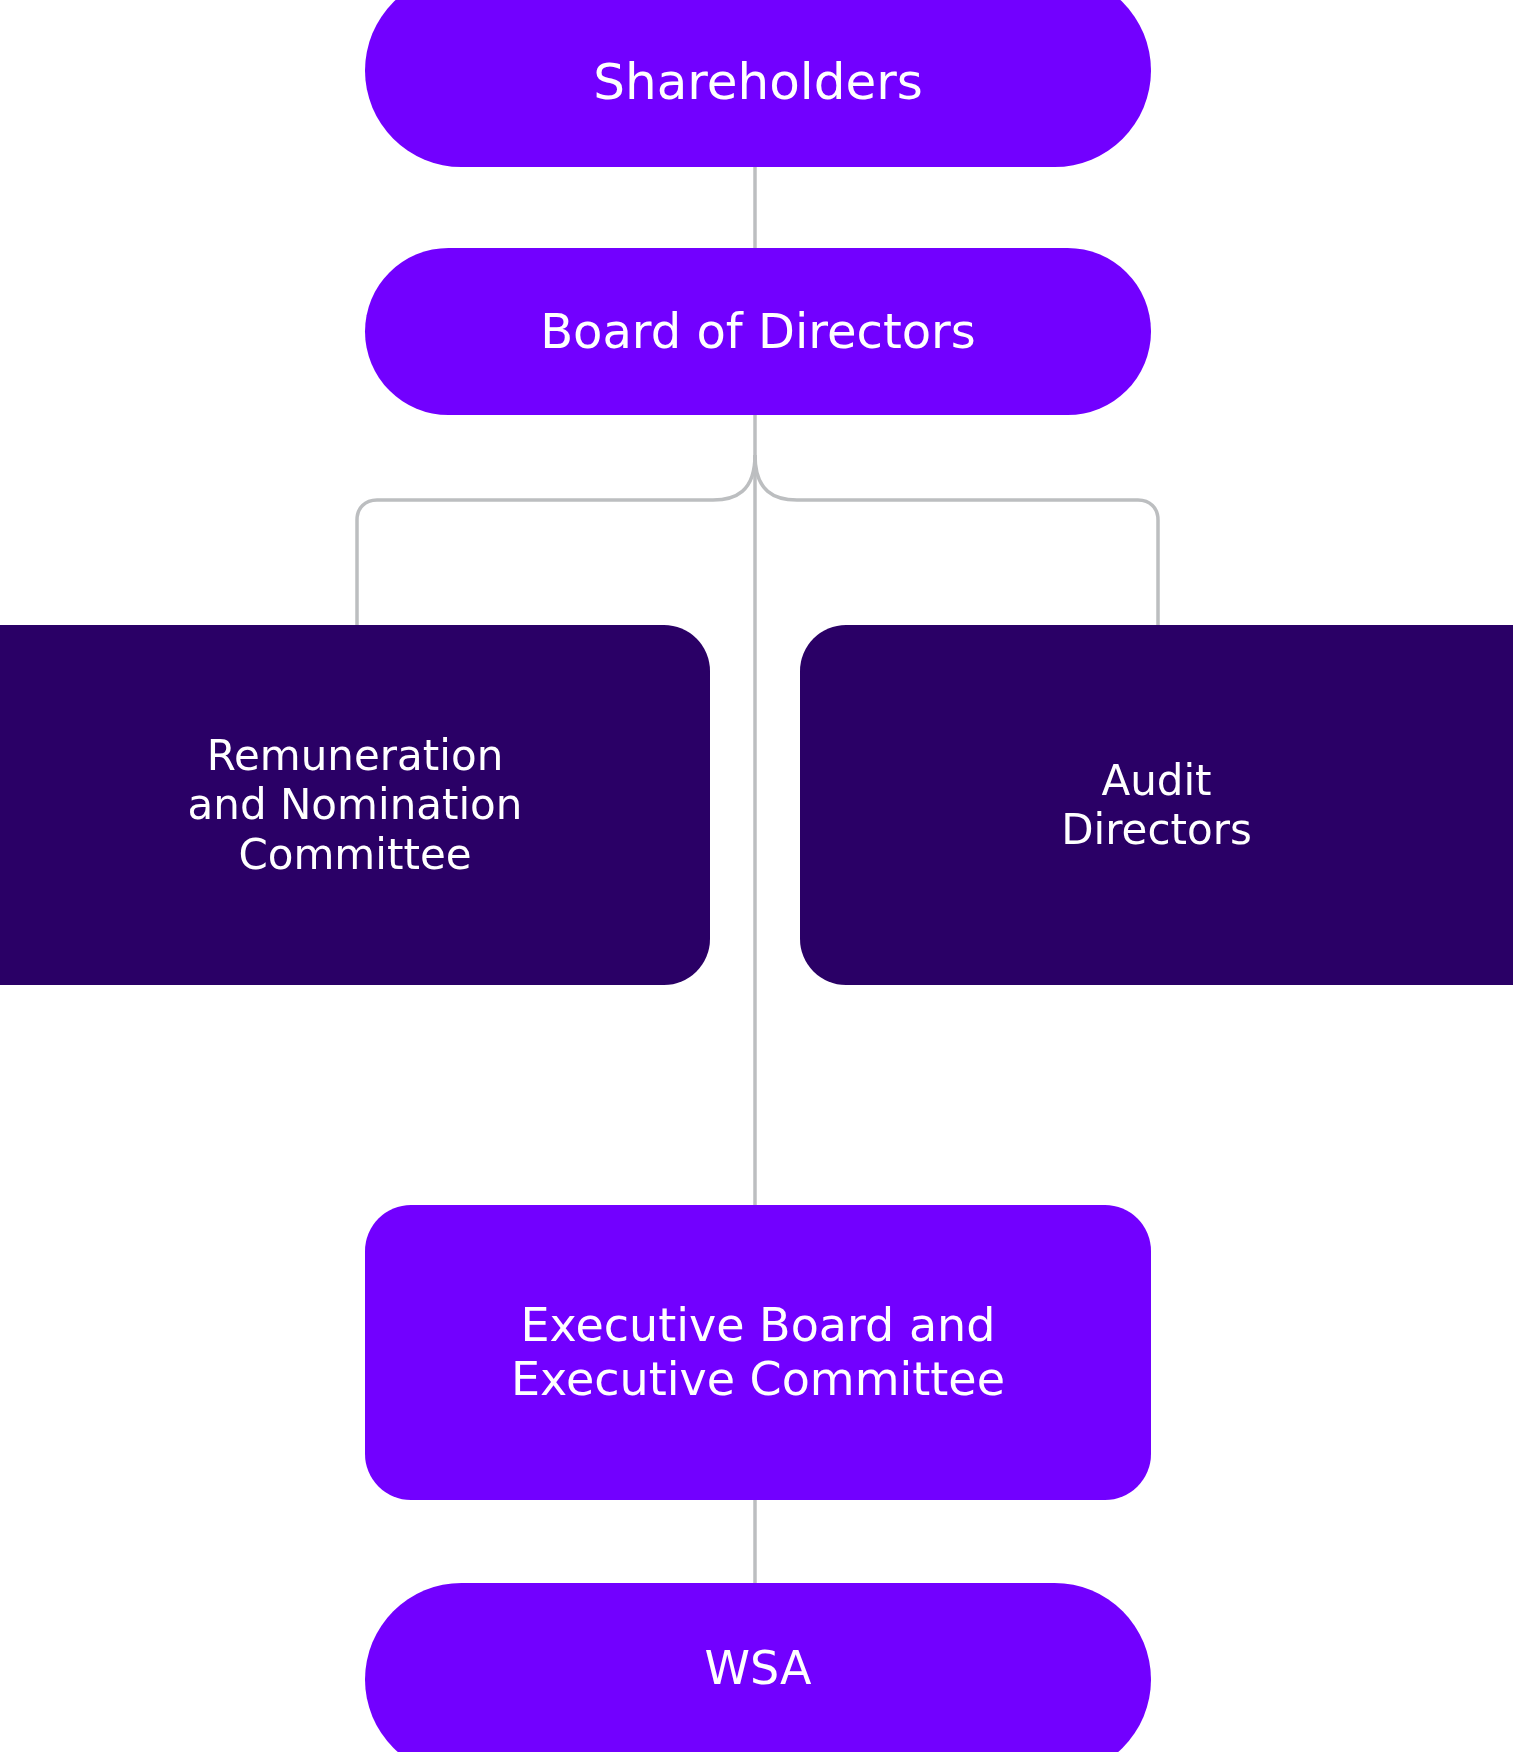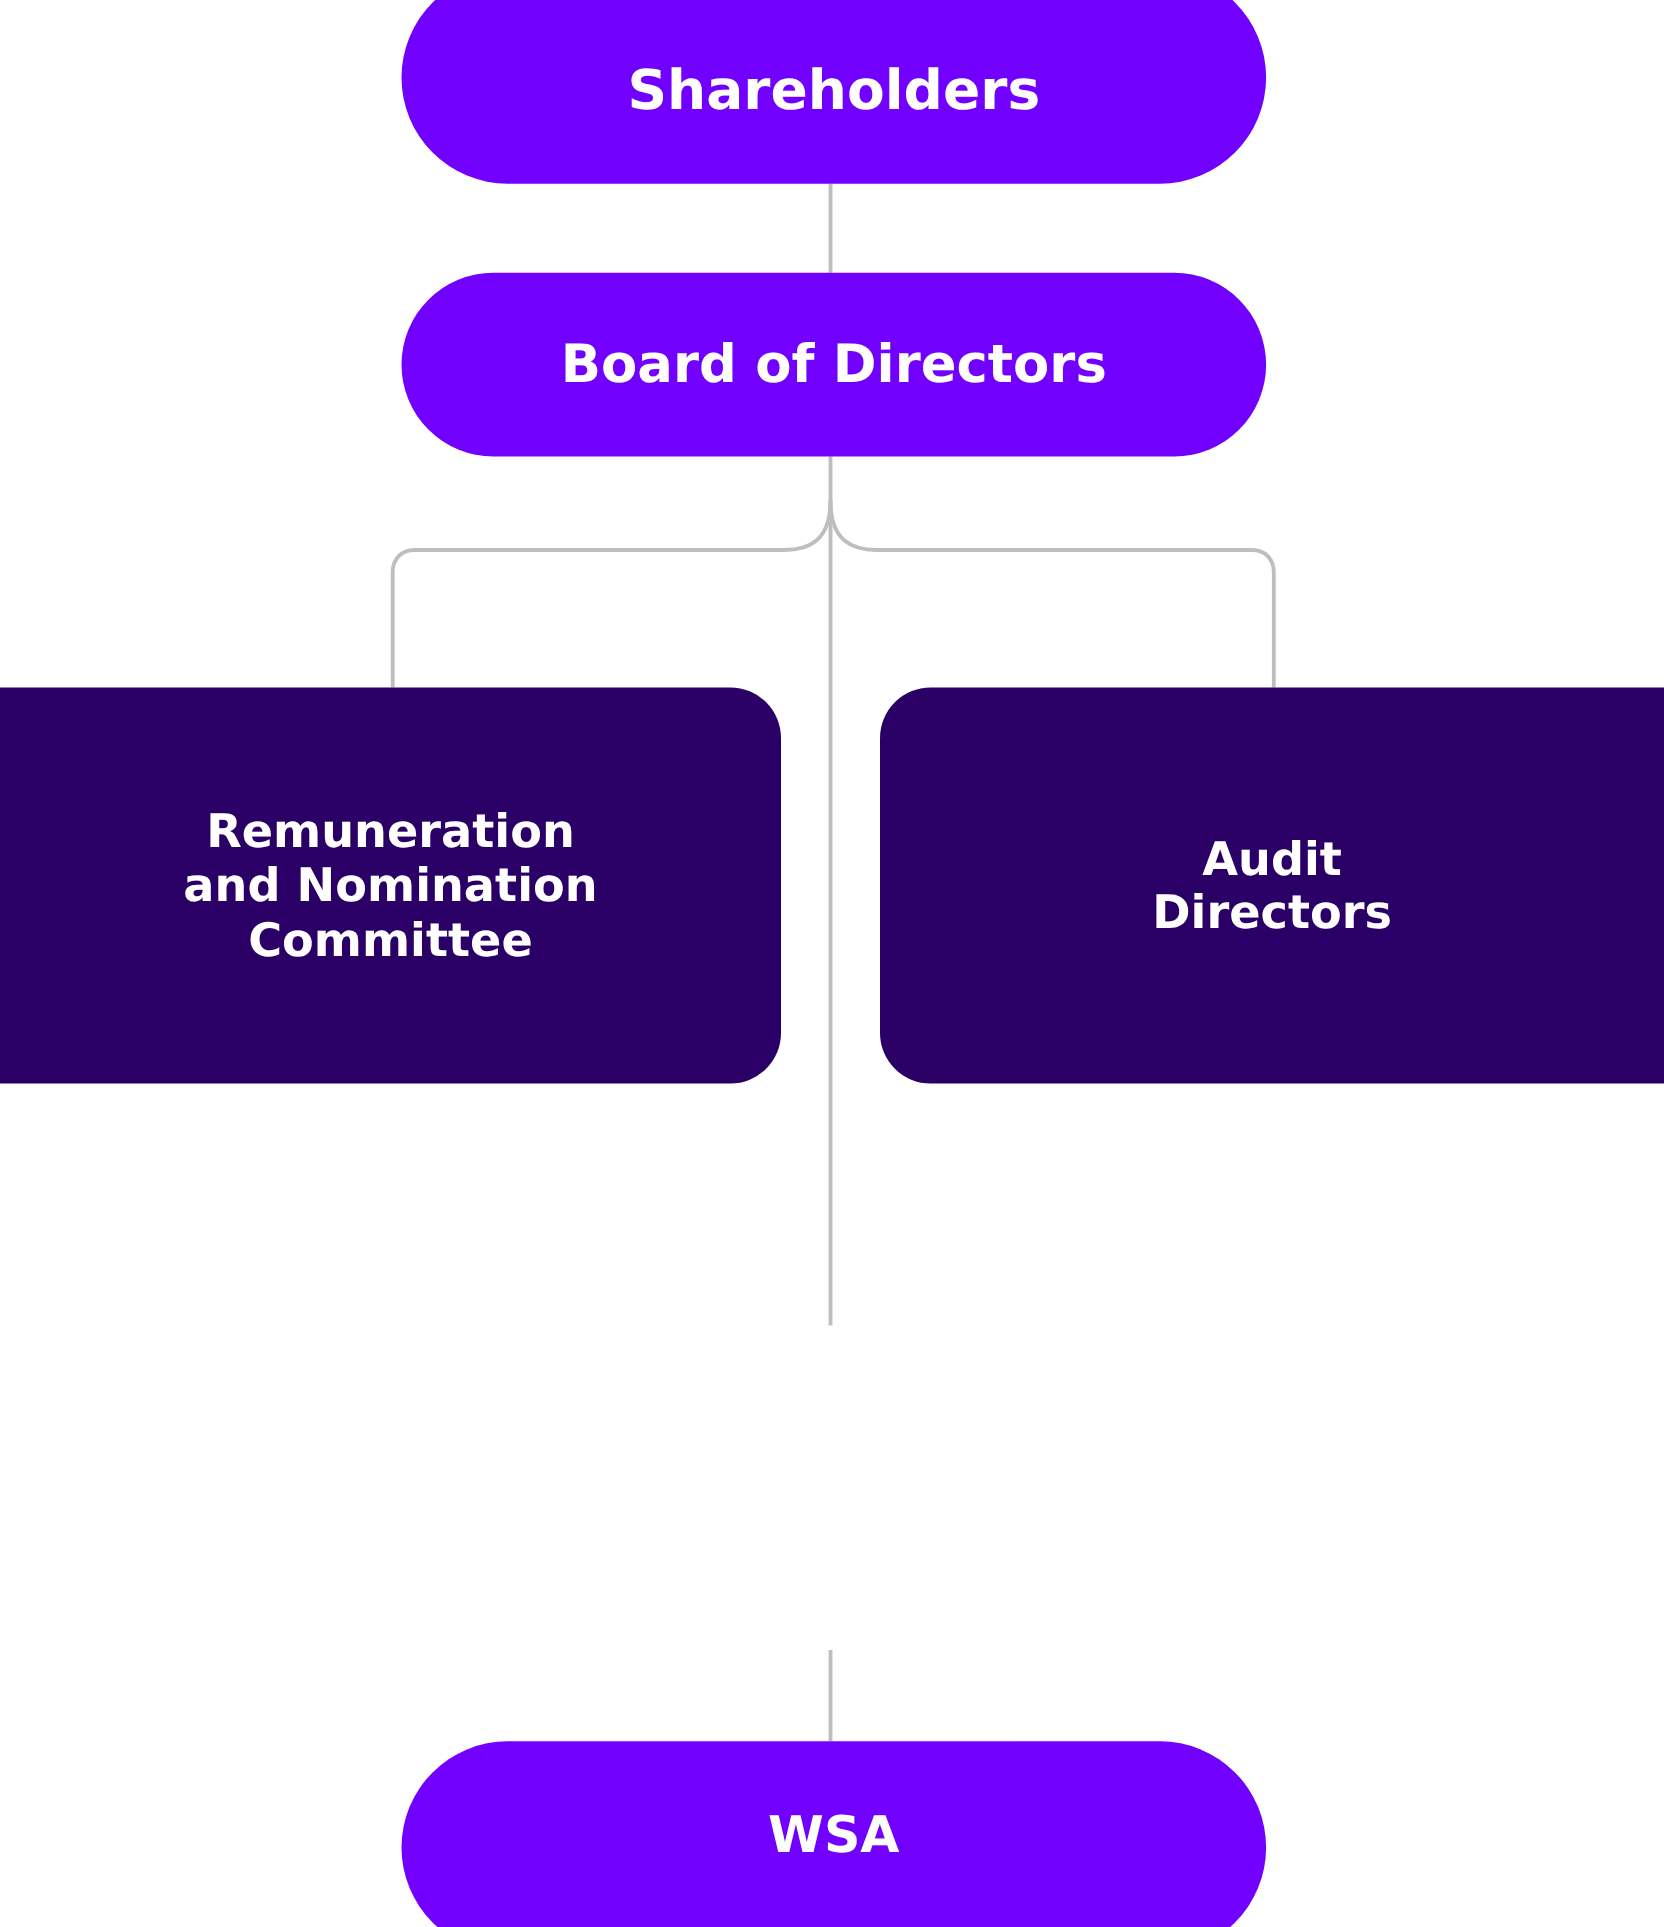--- a/index.html
+++ b/index.html
@@ -36,21 +36,21 @@
     text-align: center;
     color: #ffffff;
     box-sizing: border-box;
     line-height: 1.17;
     z-index: 2;
   }
   .node-label {
     display: block;
     width: 100%;
     white-space: pre-line;
-    font-weight: 700;
+    font-weight: 400;
   }
   .node.primary {
     background: #7200ff;
   }
   .node.secondary {
     background: #2a0066;
     font-weight: 700;
   }
   .node.pill {
     border-radius: 999px;
@@ -139,18 +139,22 @@
     <span class="node-label">Remuneration
 and Nomination
 Committee</span>
   </div>
 
   <div class="node secondary rounded" id="node-audit-committee">
     <span class="node-label">Audit
 Directors</span>
   </div>
 
+  <div class="node primary rounded" id="node-executive-board">
+    <span class="node-label">Executive Board and
+Executive Committee</span>
+  </div>
 
   <div class="node primary pill" id="node-wsa">
     <span class="node-label">WSA</span>
   </div>
 
 </div>
 
 </body></html>

